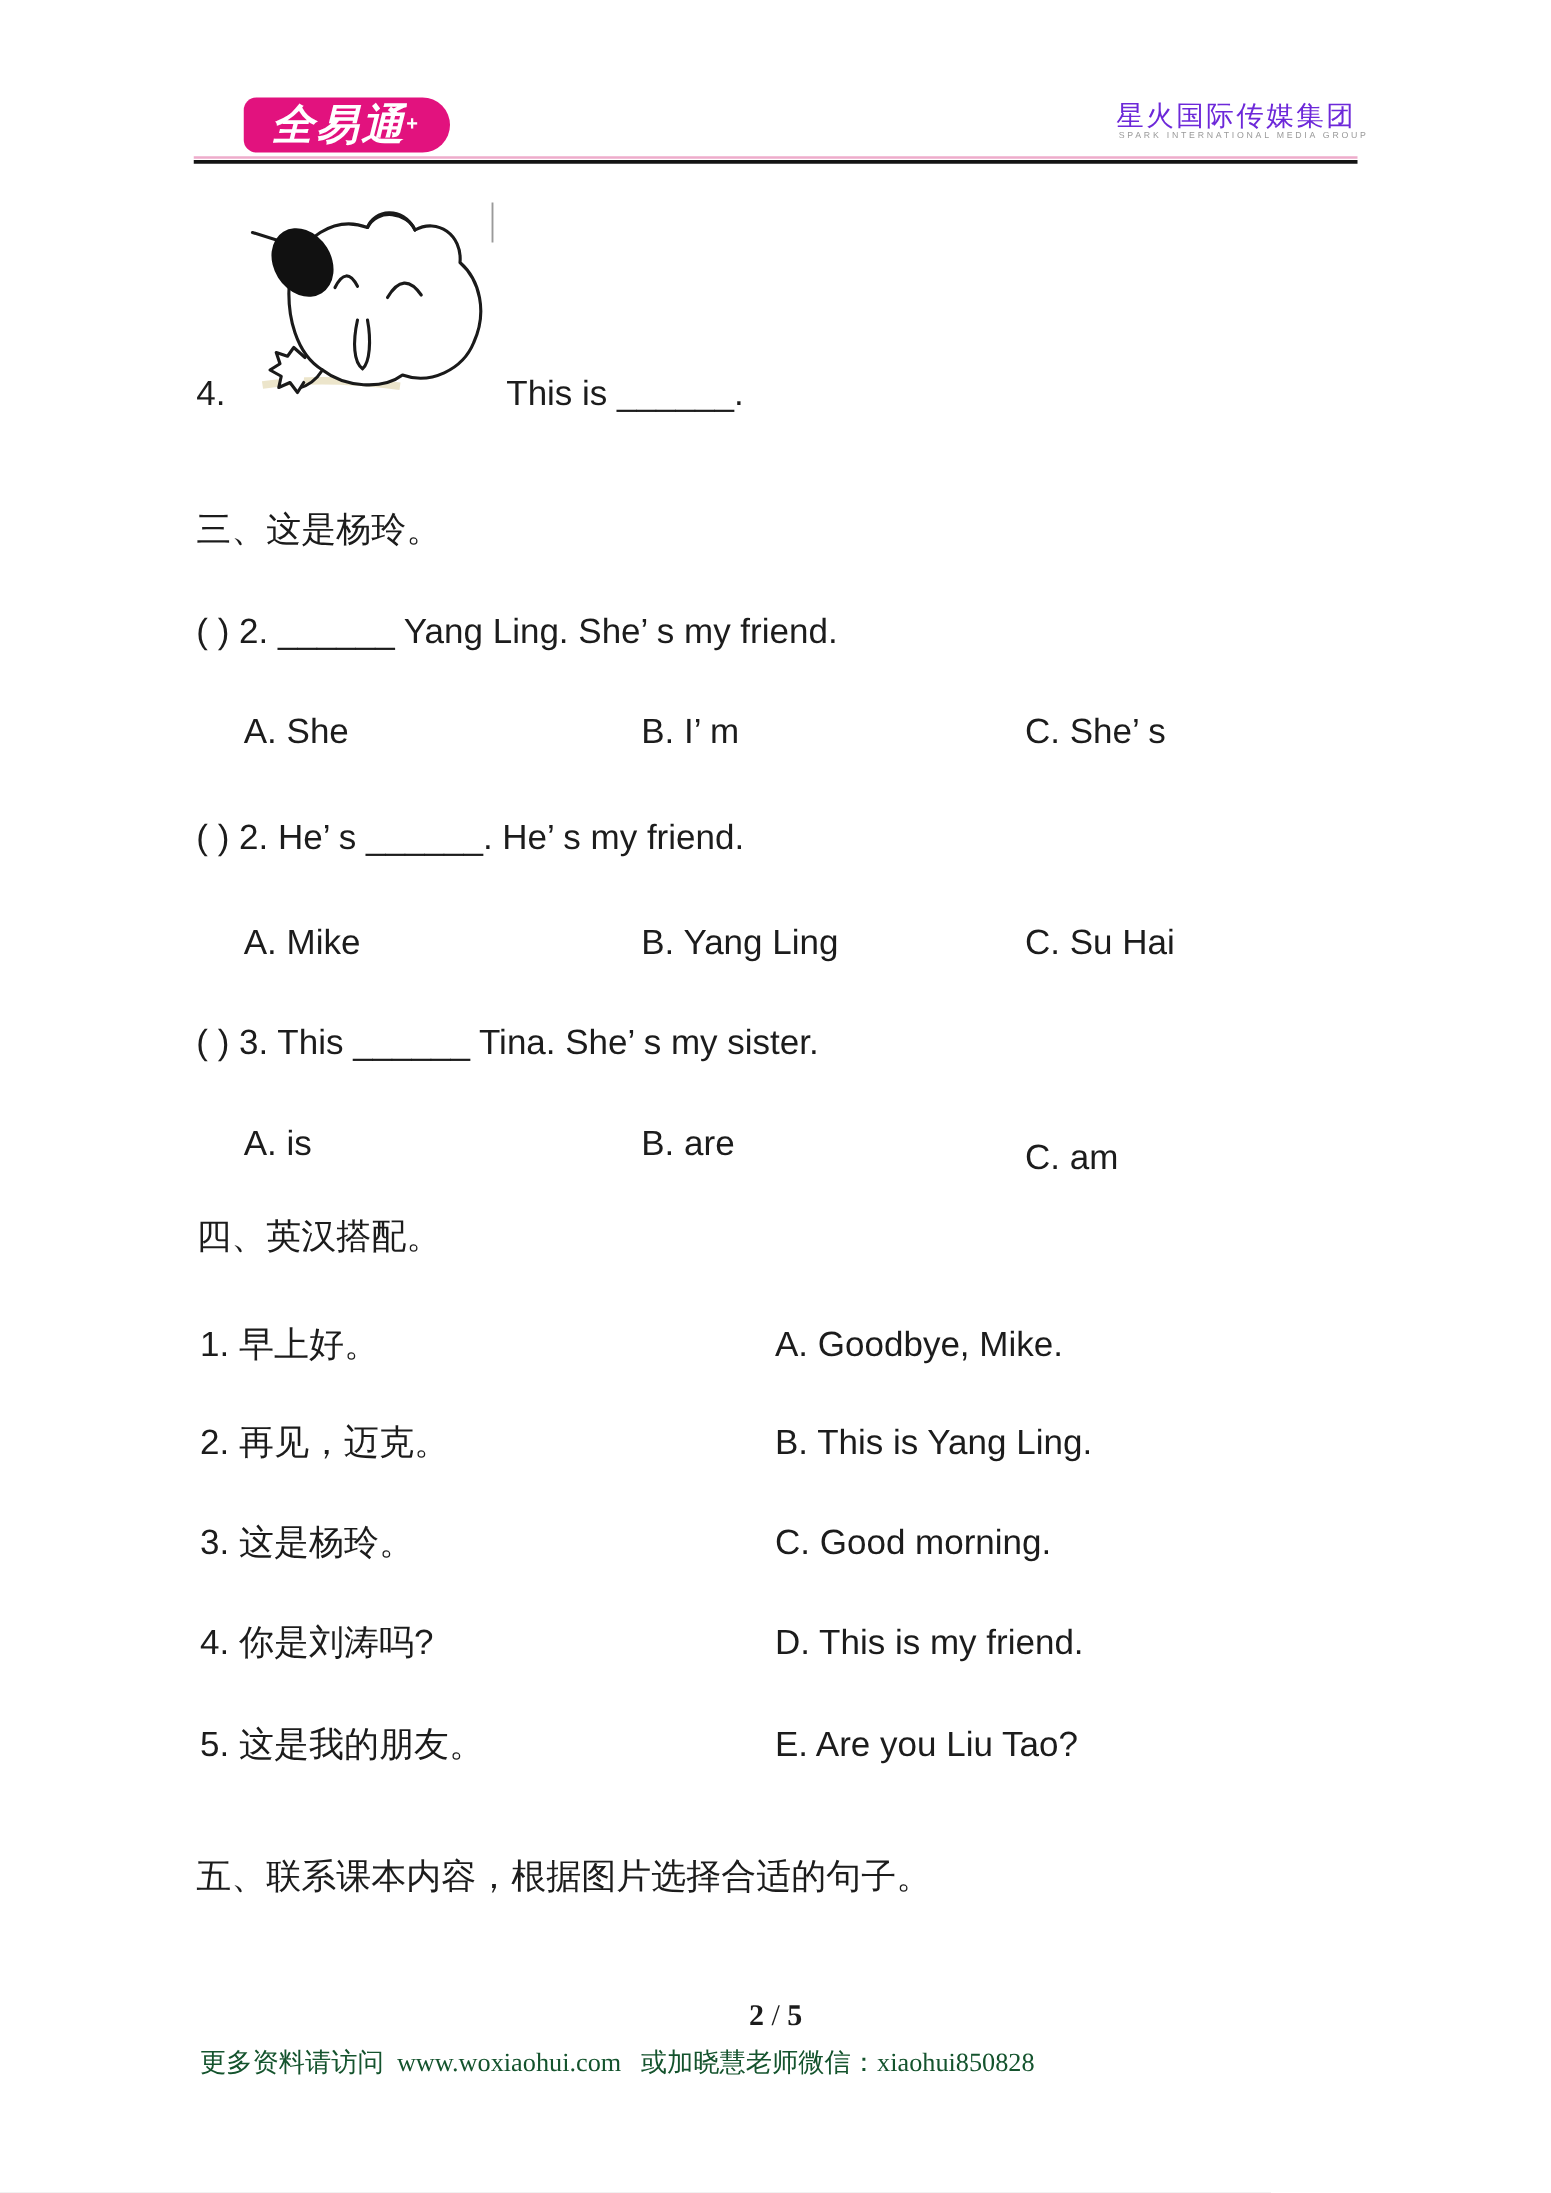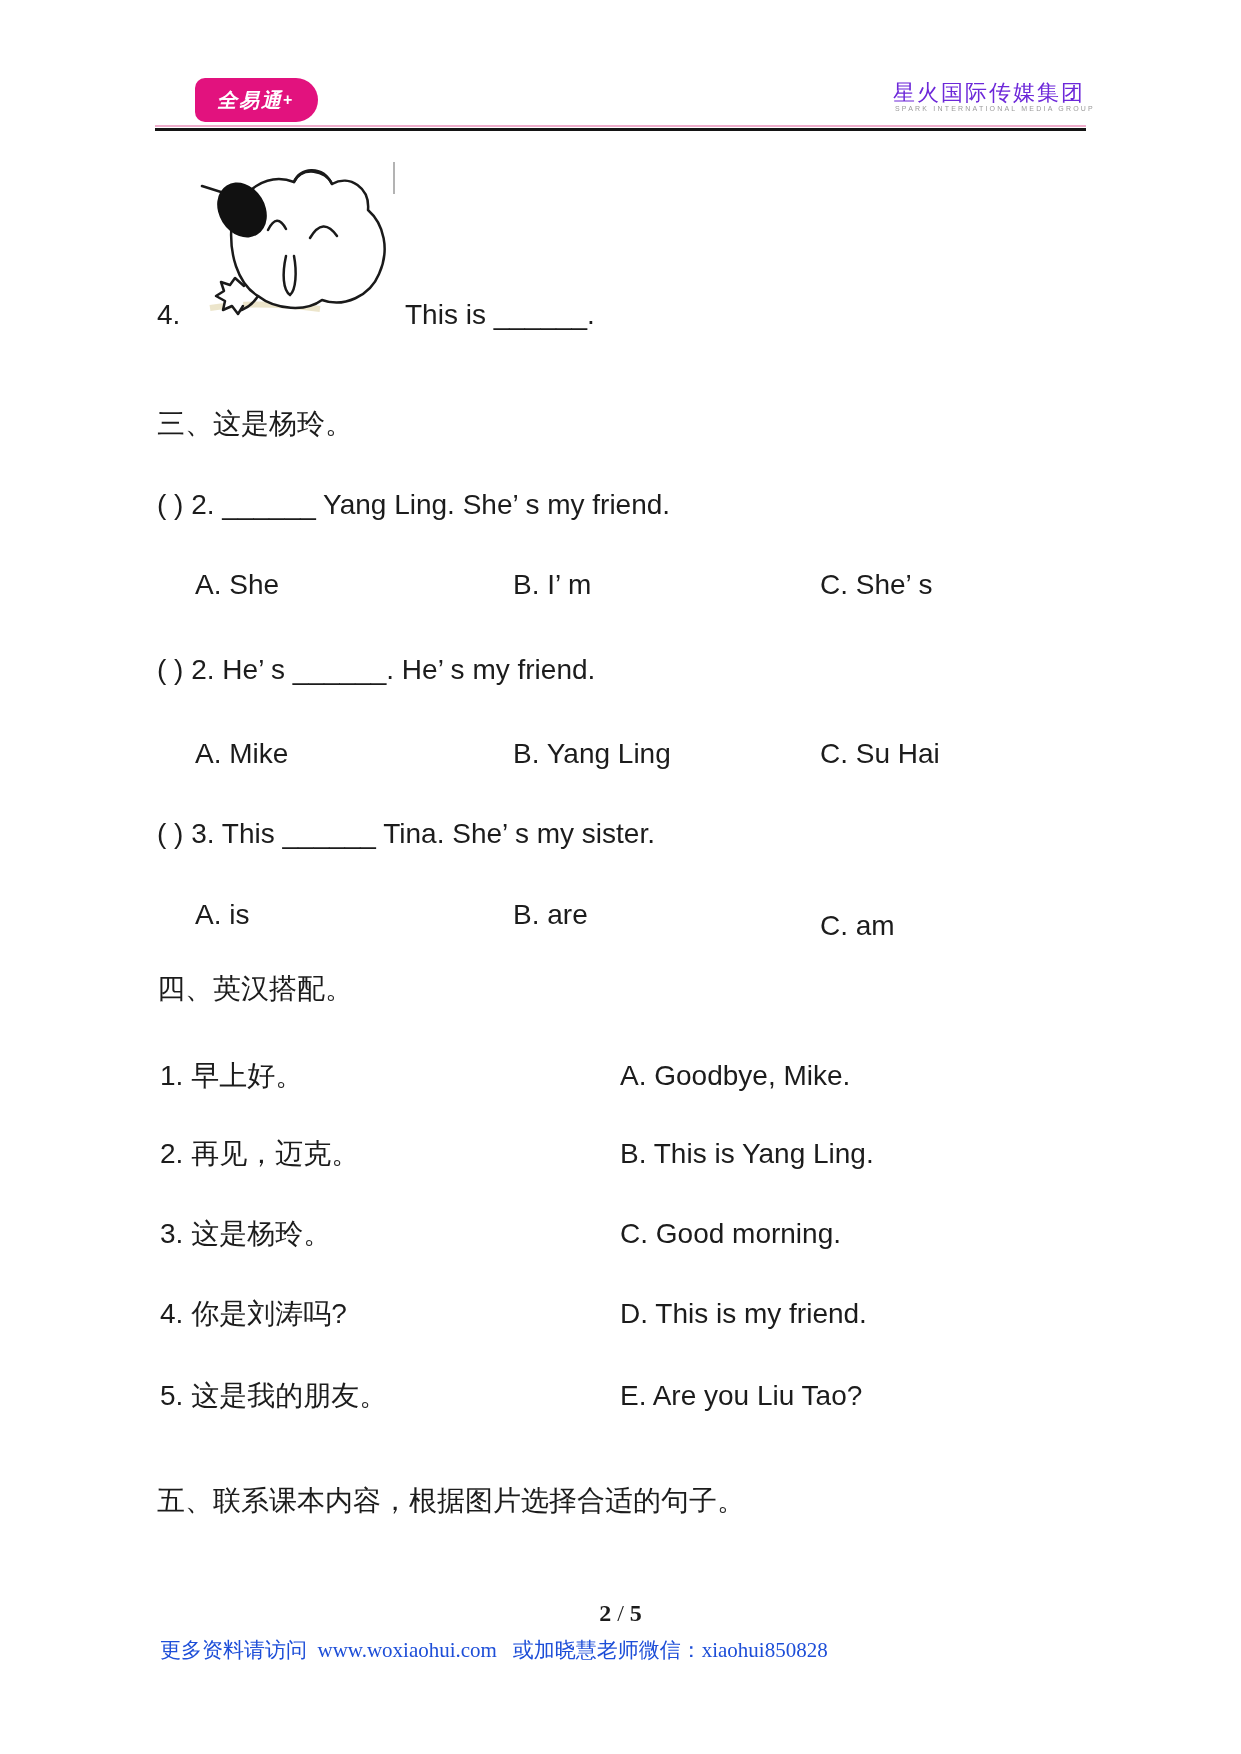--- a/index.html
+++ b/index.html
@@ -16,33 +16,33 @@
   .t{font-size:28px;line-height:1.25;}
   
   .logo{
     left:195px;top:78px;height:44px;
     display:flex;align-items:center;
     padding:0 26px 0 22px;
     background:#e2127e;
     border-radius:10px 22px 22px 10px;
   }
   .logo-text{
-    color:#ffffff;font-size:20px;font-weight:bold;
+    color:#ffffff;font-size:34px;font-weight:bold;
     font-style:italic;letter-spacing:2px;line-height:1;
   }
   .logo-plus{color:#ffffff;font-size:16px;font-weight:bold;vertical-align:super;line-height:1;}
   .brand-cn{left:893px;top:78px;font-size:22px;letter-spacing:2px;color:#6d28d9;}
   .brand-en{left:895px;top:105px;font-size:7px;letter-spacing:2.2px;color:#9a9a9a;}
   .rule-pink{left:155px;top:125px;width:931px;height:2px;background:#eeaccb;}
   .rule-black{left:155px;top:128px;width:931px;height:3px;background:#141414;}
   
   .serif{font-family:"Liberation Serif","DejaVu Serif",serif;}
   .pagenum{left:0;top:1600px;width:1241px;text-align:center;font-size:24px;}
   .pagenum b{font-weight:bold;}
-  .footnote{left:160px;top:1636px;font-size:21px;color:#1d4ed8;}
+  .footnote{left:160px;top:1636px;font-size:21px;color:#14532d;}
   .opt-a{left:195px;}
   .opt-b{left:513px;}
   .opt-c{left:820px;}
   .match-left{left:160px;}
   .match-right{left:620px;}
 </style>
 </head>
 <body>
 
 <div class="page">

